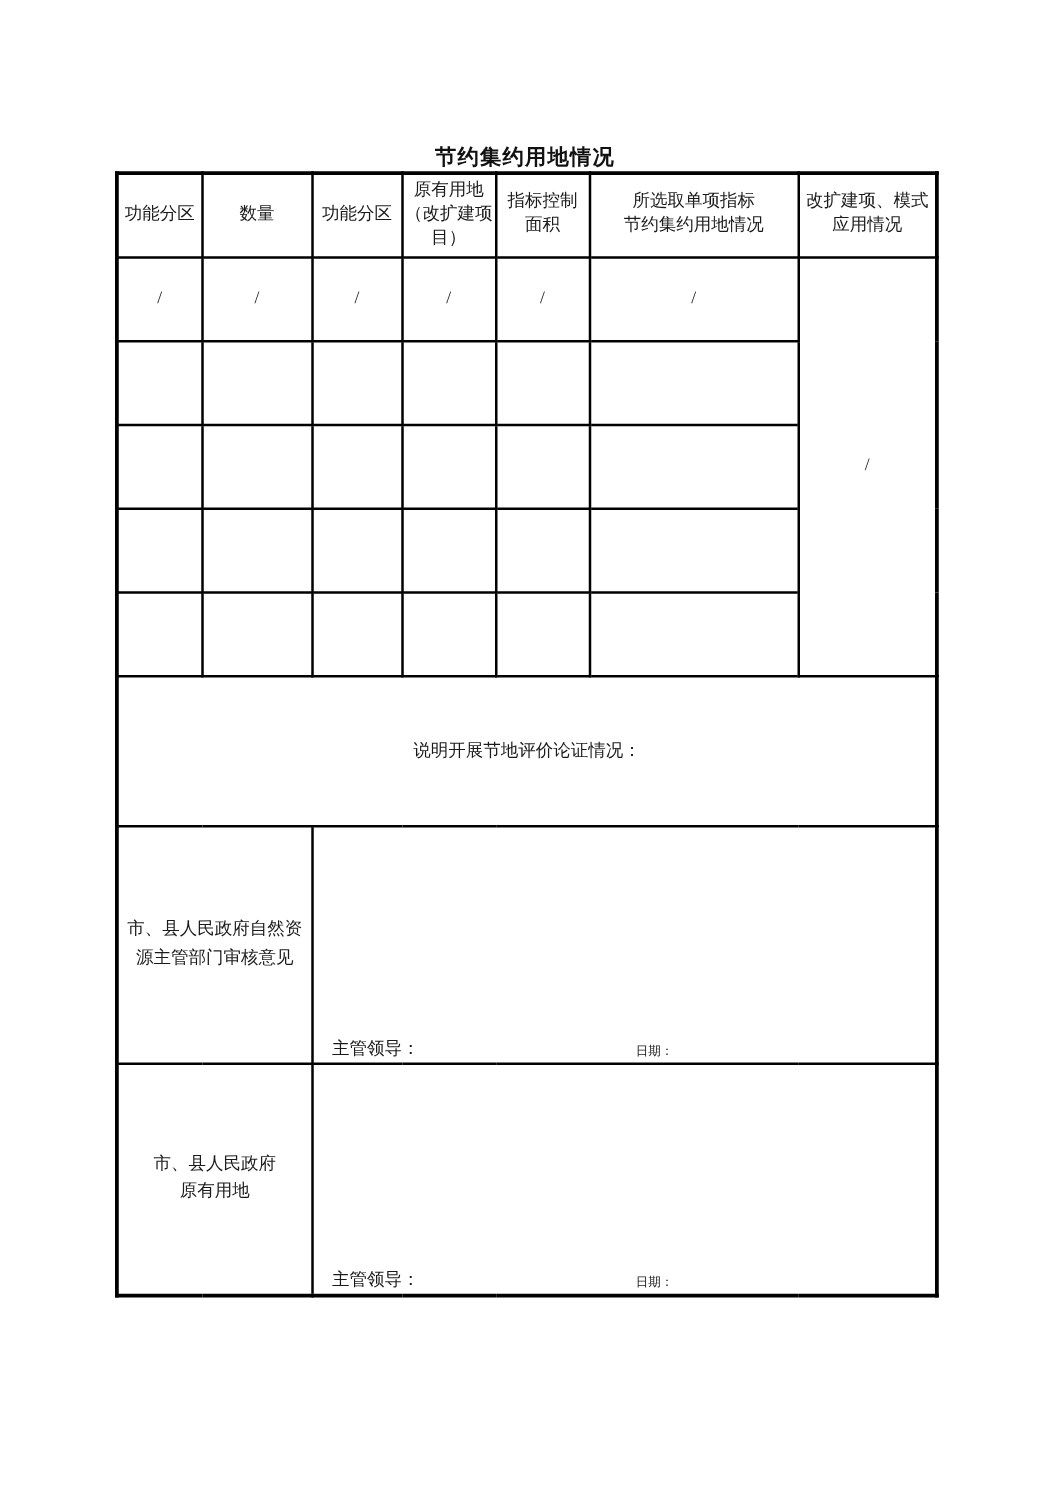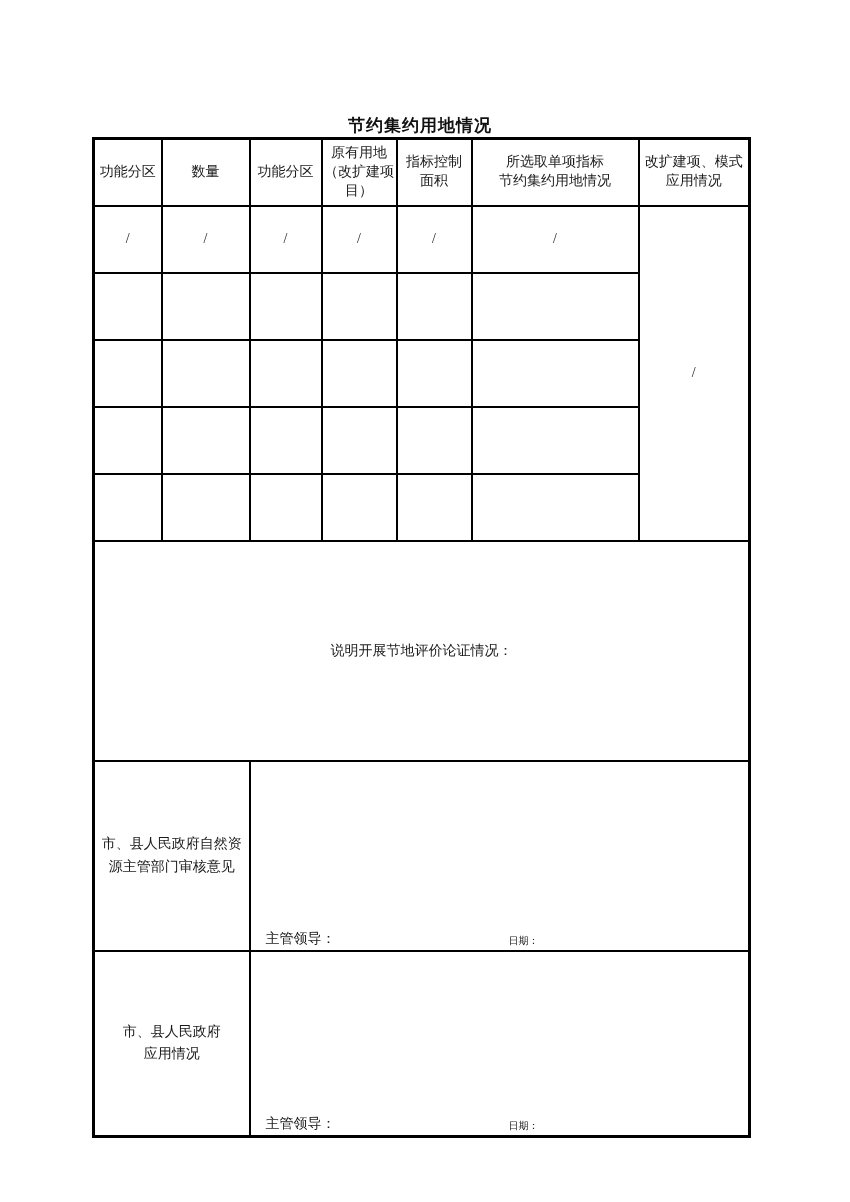--- a/index.html
+++ b/index.html
@@ -157,36 +157,36 @@
 
     <tr style="height:67px">
       <td></td>
       <td></td>
       <td></td>
       <td></td>
       <td></td>
       <td></td>
     </tr>
 
-    <tr style="height:220px">
+    <tr style="height:120px">
       <td class="note-cell" colspan="7">说明开展节地评价论证情况：</td>
     </tr>
 
     <tr style="height:190px">
       <td class="section-label" colspan="2">市、县人民政府自然资
 源主管部门审核意见</td>
       <td class="section-content" colspan="5">
         <span class="leader-label">主管领导：</span>
         <span class="date-label">日期：</span>
       </td>
     </tr>
 
     <tr style="height:186px">
       <td class="section-label" colspan="2">市、县人民政府
-应用情况</td>
+原有用地</td>
       <td class="section-content" colspan="5">
         <span class="leader-label">主管领导：</span>
         <span class="date-label">日期：</span>
       </td>
     </tr>
 
   </tbody>
     </table>
 </div>
 

